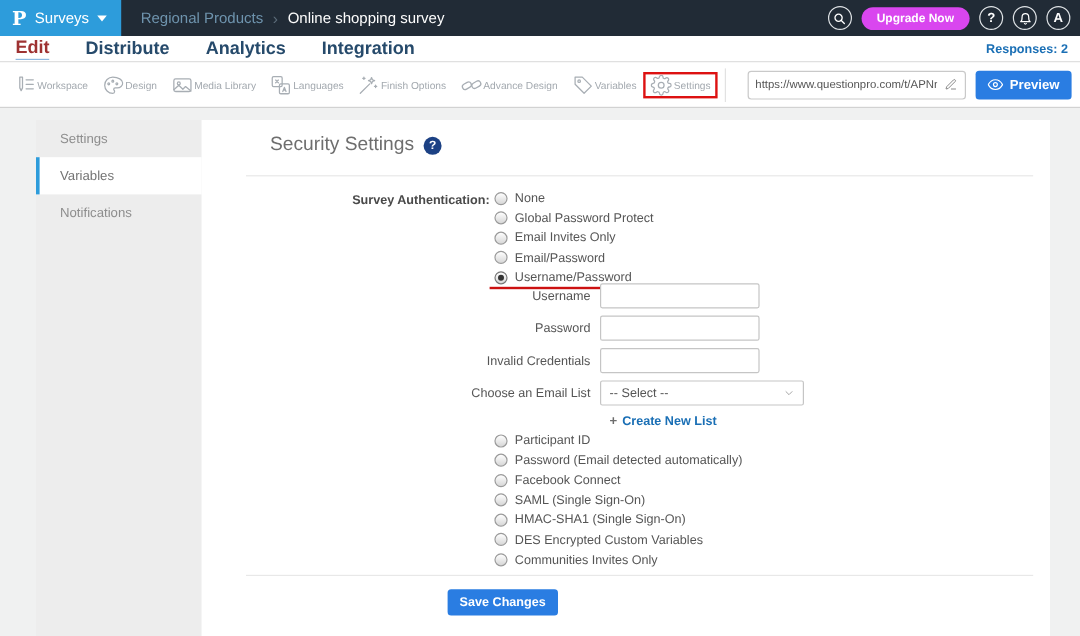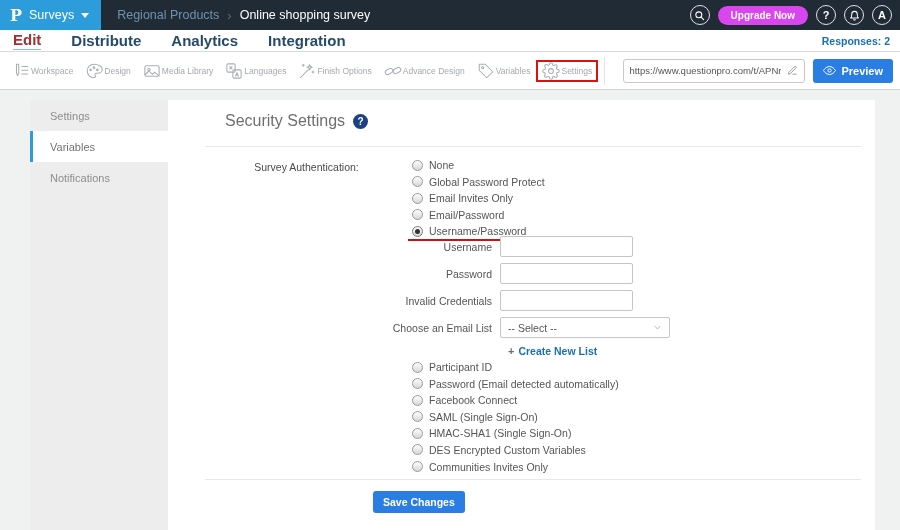--- a/index.html
+++ b/index.html
@@ -43,21 +43,21 @@
   
   .content{position:absolute;left:0;top:90px;width:900px;height:440px;background:#f0f1f1;}
   .side-panel{position:absolute;left:30px;top:10px;width:138px;bottom:0;background:#ededed;}
   .side-item{height:31px;display:flex;align-items:center;padding-left:20px;font-size:11px;color:#8e8e8e;cursor:pointer;box-sizing:border-box;}
   .side-item.active{background:#fff;border-left:3px solid #2d9cdb;padding-left:17px;color:#737373;}
   .main-panel{position:absolute;left:168px;top:10px;right:25px;bottom:0;background:#fff;}
   .sec-title{position:absolute;left:57px;top:12px;font-size:16px;color:#6e6e6e;display:flex;align-items:center;gap:8px;}
   .help-circ{width:15px;height:15px;border-radius:50%;background:#1c4184;color:#fff;font-size:10px;font-weight:bold;display:flex;align-items:center;justify-content:center;cursor:pointer;}
   .hr{position:absolute;left:37px;right:14px;height:1px;background:#e8e8e8;}
   .hr1{top:46px;} .hr2{top:379px;}
-  .auth-label{position:absolute;left:37px;top:61px;width:203px;text-align:center;font-size:10.5px;font-weight:normal;color:#4a4a4a;}
+  .auth-label{position:absolute;left:37px;top:61px;width:203px;text-align:right;font-size:10.5px;font-weight:bold;color:#4a4a4a;}
   .radio-col{position:absolute;display:flex;flex-direction:column;gap:4.6px;}
   .rg-top{left:244px;top:59px;}
   .rg-bottom{left:244px;top:261px;}
   .radio-row{display:flex;align-items:center;gap:6px;position:relative;cursor:pointer;}
   .radio{width:9px;height:9px;border-radius:50%;border:1px solid #9a9a9a;background:linear-gradient(#fefefe,#d7d7d7);box-sizing:content-box;flex:none;}
   .radio.sel{border-color:#777;position:relative;}
   .radio.sel::after{content:"";position:absolute;left:2px;top:2px;width:5px;height:5px;border-radius:50%;background:#333;}
   .radio-lbl{font-size:10.5px;color:#555;white-space:nowrap;}
   .radio-row.annotated::after{content:"";position:absolute;left:-4px;bottom:-4px;width:106px;height:2.5px;background:#cc1111;}
   .fields{position:absolute;left:37px;top:136px;}

